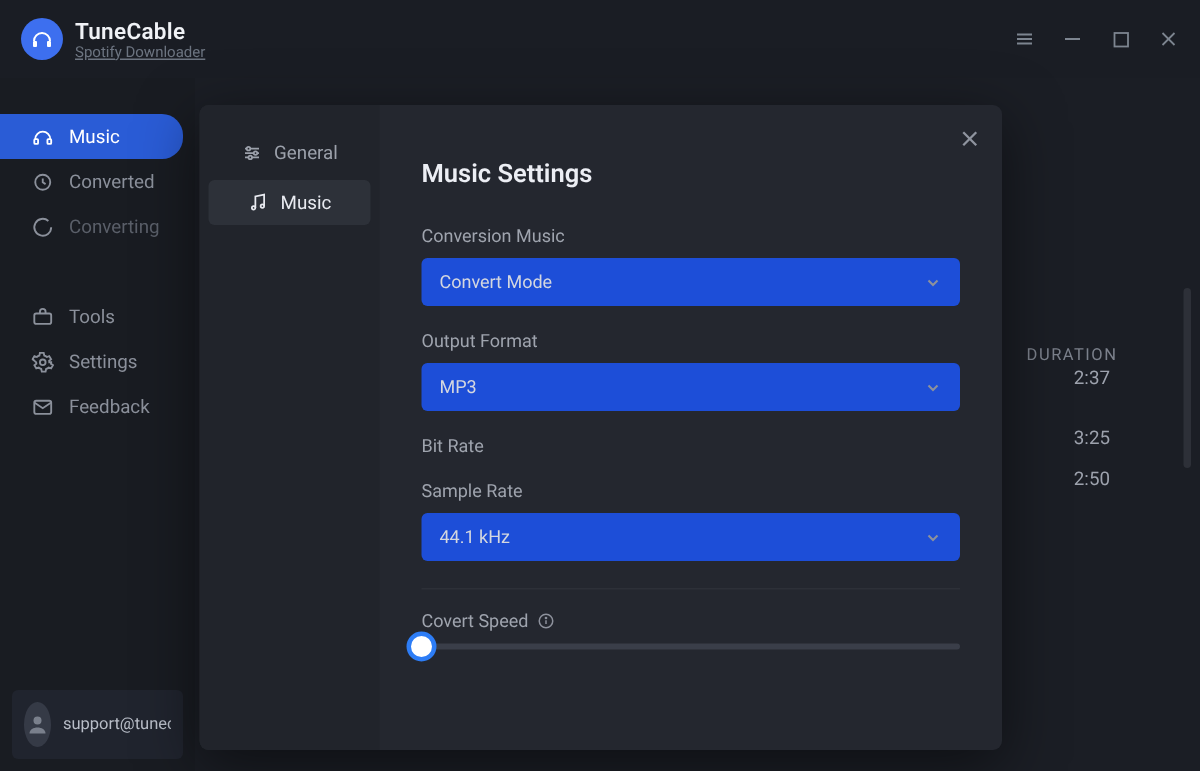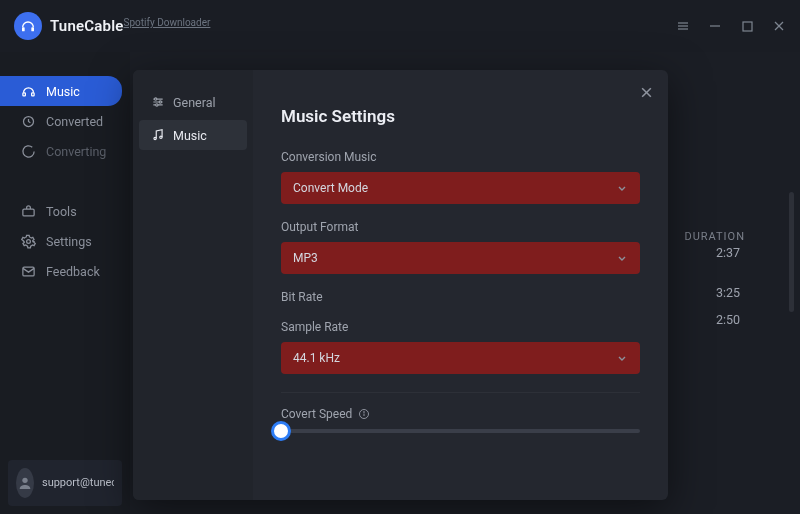--- a/index.html
+++ b/index.html
@@ -2,21 +2,21 @@
 <html><head>
 <meta charset="utf-8">
 <style>
   * { margin: 0; padding: 0; box-sizing: border-box; font-family: -apple-system, BlinkMacSystemFont, "Segoe UI", Roboto, sans-serif; }
   body { width: 800px; height: 514px; background: #1a1d24; color: #aeb3bd; overflow: hidden; position: relative; }
 
   
   .titlebar { height: 52px; display: flex; align-items: center; justify-content: space-between; padding: 0 14px; }
   .brand { display: flex; align-items: center; gap: 8px; }
   .brand-icon { width: 28px; height: 28px; border-radius: 50%; background: #3d6fef; display:flex; align-items:center; justify-content:center;}
-  .brand-text { display: flex; flex-direction: row; }
+  .brand-text { display: flex; flex-direction: column; }
   .brand-title { font-size: 15px; font-weight: 600; color: #f0f2f6; letter-spacing: .2px; }
   .brand-sub { font-size: 10px; color: #6c7480; text-decoration: underline; }
   .win-controls { display: flex; align-items: center; gap: 18px; }
   .win-btn { width: 14px; height: 14px; display:flex; align-items:center; justify-content:center; color:#7d8590; cursor:pointer;}
 
   
   .app { display: flex; height: calc(514px - 52px); }
   .sidebar { width: 130px; background: #191c22; display:flex; flex-direction:column; justify-content: space-between; }
   .nav { padding-top: 24px; }
   .nav-group { display:flex; flex-direction:column; gap:0; }
@@ -39,28 +39,28 @@
   .bg-r2 { top: 233px;}
   .bg-r3 { top: 260px;}
   .bg-scrollbar { position:absolute; right:6px; top:140px; width:5px; height:120px; background:#2d3038; border-radius:3px;}
   .bg-spotify { position:absolute; left:360px; top:20px; width:120px; height:120px; border-radius:60px; background:#3a6b3f; opacity:.6; filter: blur(1px);}
 
   .convert-btn { position:absolute; right:30px; top:85px; width:100px; height:34px; background:#2d7df6; color:#fff; border-radius:5px; font-size:13px; display:flex; align-items:center; justify-content:center; cursor:pointer; box-shadow: 0 4px 10px rgba(45,125,246,.3);}
 
   
   .modal { position:absolute; left:3px; top:18px; right:0; bottom:0; width:535px; height:430px; background:#24272f; border-radius:6px; box-shadow: 0 10px 40px rgba(0,0,0,.5); display:flex; overflow:hidden; }
   .modal-tabs { width:120px; background:#21242b; padding-top: 14px; }
-  .mtab { display:flex; align-items:center; gap:8px; height:30px; padding:0 12px; font-size:12.5px; color:#9ca1ab; cursor:pointer; margin: 3px 6px; border-radius:4px;}
+  .mtab { display:flex; align-items:center; gap:8px; height:30px; padding:0 12px; font-size:12.5px; color:#9ca1ab; cursor:pointer; margin: 3px 6px; border-radius:4px;justify-content:center;}
   .mtab.active { background:#2d3139; color:#e8eaf0; }
   .modal-body { flex:1; padding: 36px 28px 18px; position:relative; overflow:hidden; }
   .modal-close { position:absolute; right:14px; top:14px; width:16px; height:16px; color:#8f949f; cursor:pointer; display:flex; align-items:center; justify-content:center;}
   .modal-title { font-size:17px; font-weight:600; color:#eceef4; margin-bottom: 24px;}
   .field { margin-bottom: 16px; }
   .field-label { font-size:12px; color:#9fa4ae; margin-bottom:8px; display:flex; align-items:center; gap:6px;}
-  .select { height:32px; background:#7f1d1d; border-radius:4px; display:flex; align-items:center; justify-content:space-between; padding:0 12px; font-size:12px; color:#d4d7df; cursor:pointer;}
+  .select { height:32px; background:#1d4ed8; border-radius:4px; display:flex; align-items:center; justify-content:space-between; padding:0 12px; font-size:12px; color:#d4d7df; cursor:pointer;}
   .chev { color:#8d919c; }
   .divider { height:1px; background:#2d3038; margin: 18px 0 14px;}
   .slider-wrap { display:flex; align-items:center; }
   .slider-track { flex:1; height:4px; background:#3a3e49; border-radius:2px; position:relative; }
   .slider-thumb { position:absolute; left:0; top:50%; transform:translate(-50%,-50%); width:14px; height:14px; border-radius:50%; background:#fff; border:3px solid #2d7df6; box-sizing: content-box; cursor:pointer;}
   .info-icon { width:12px; height:12px; color:#8d919c;}
 
   svg { display:block; }
 </style>
 </head>

